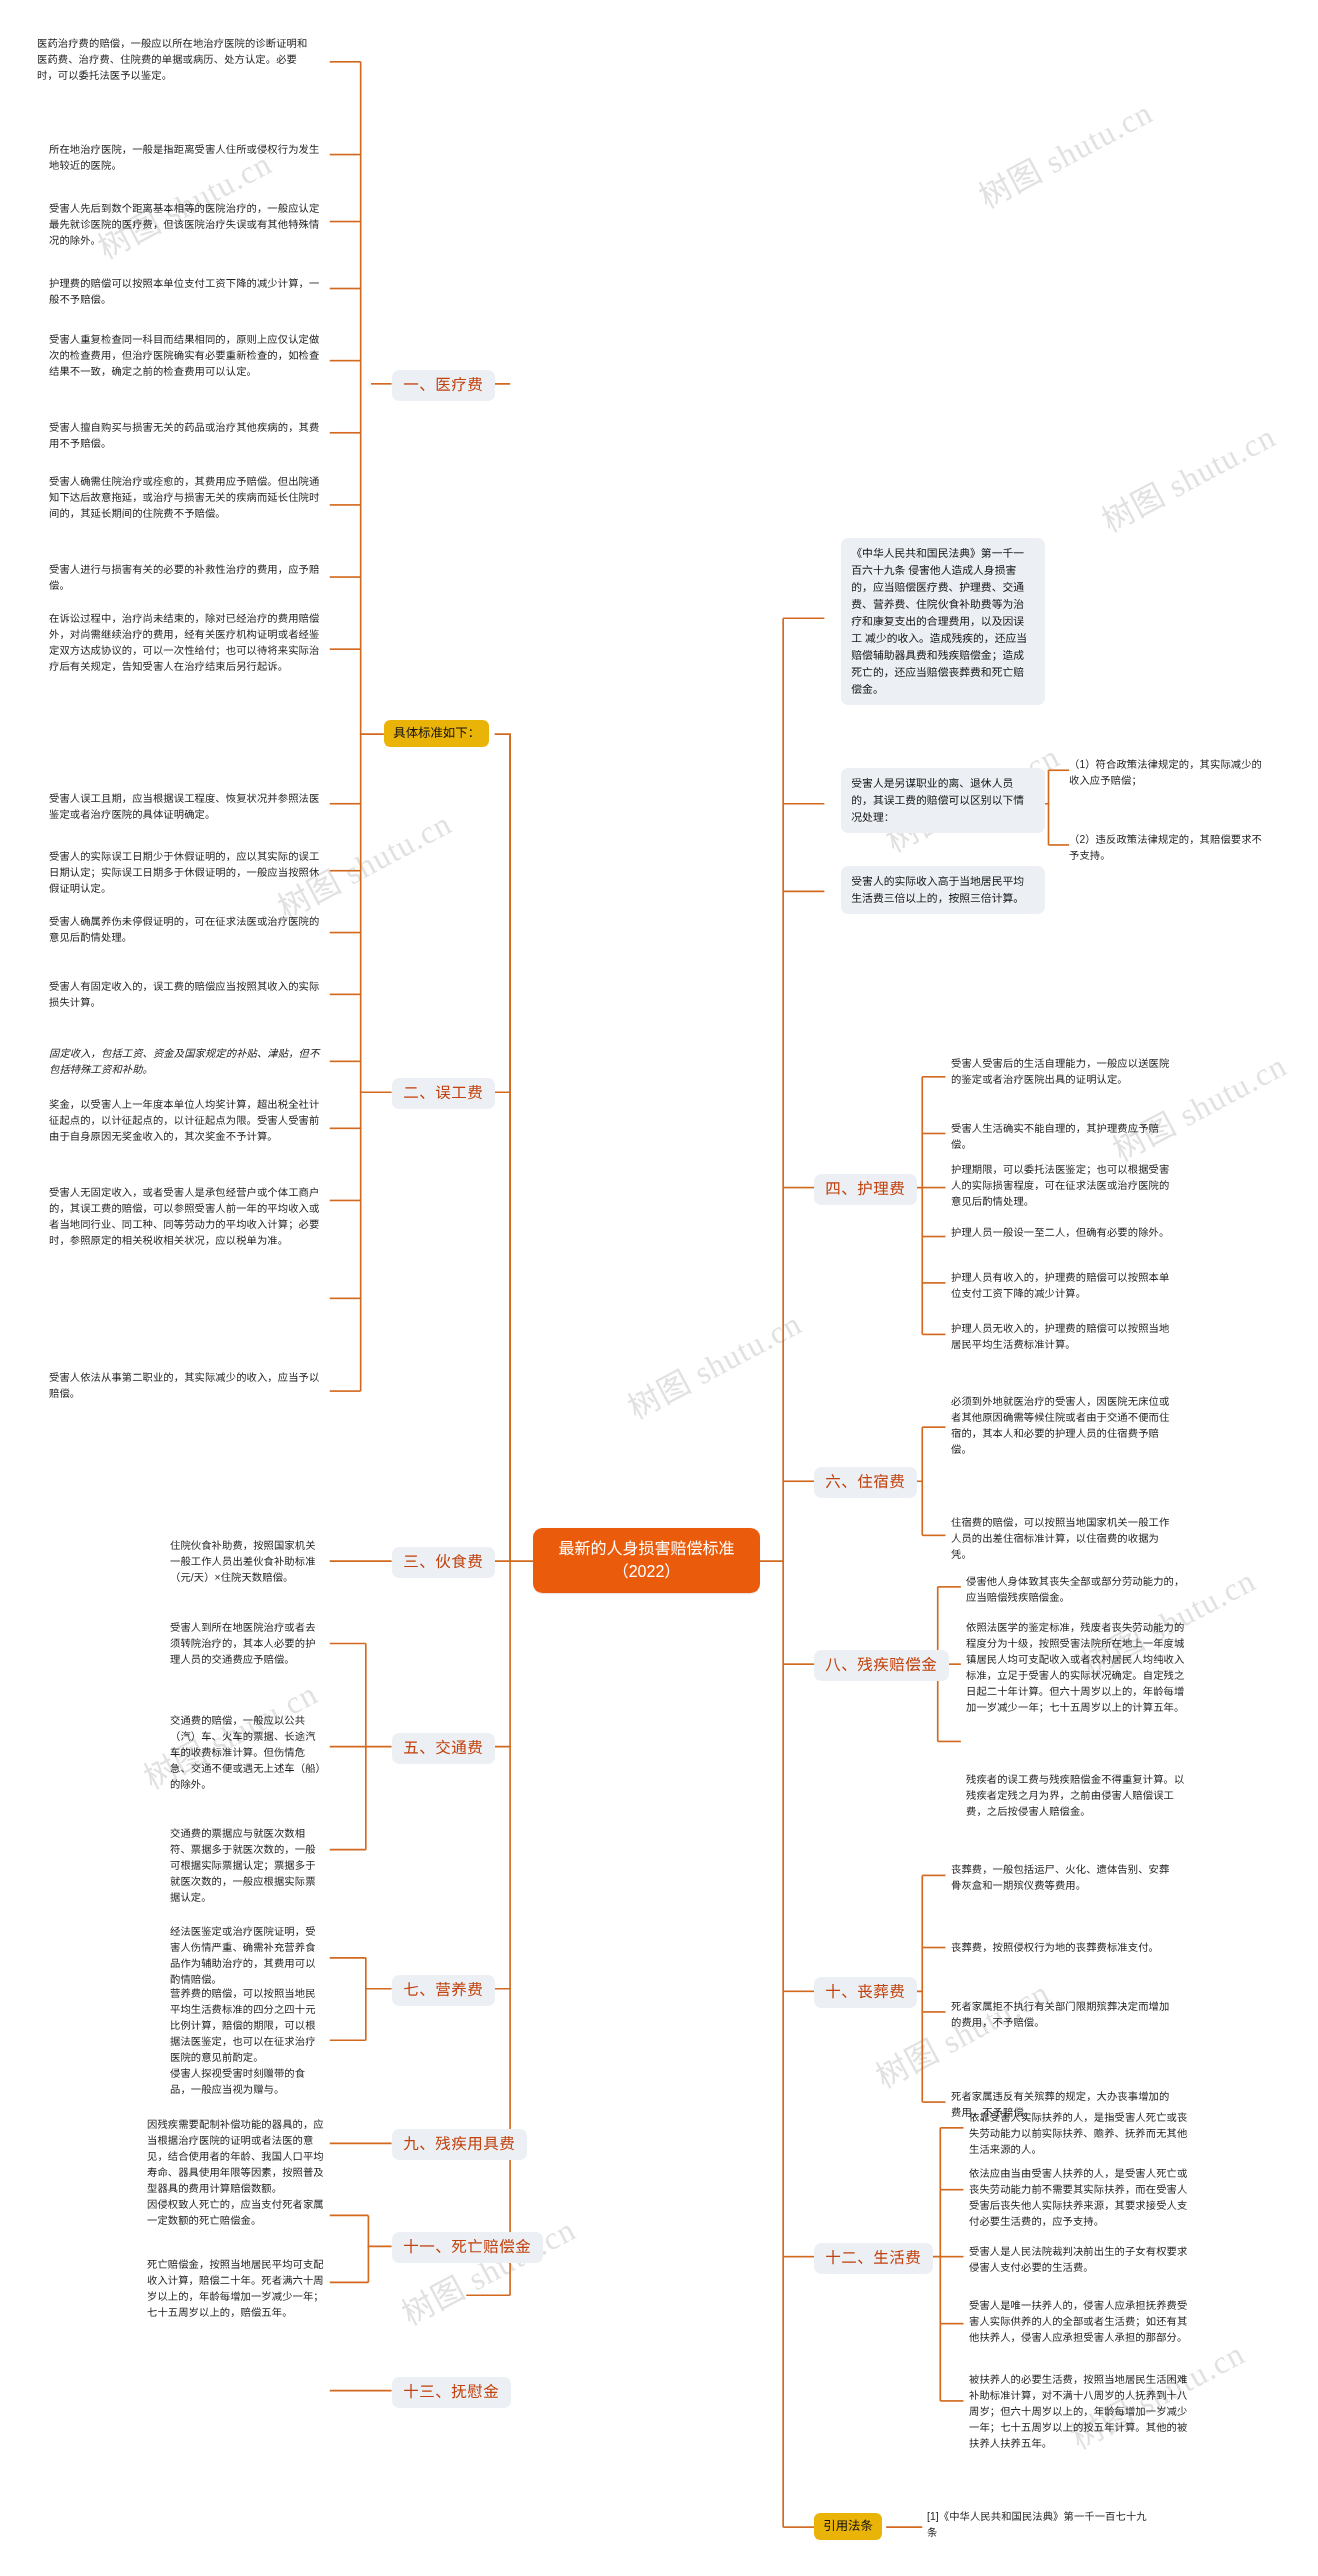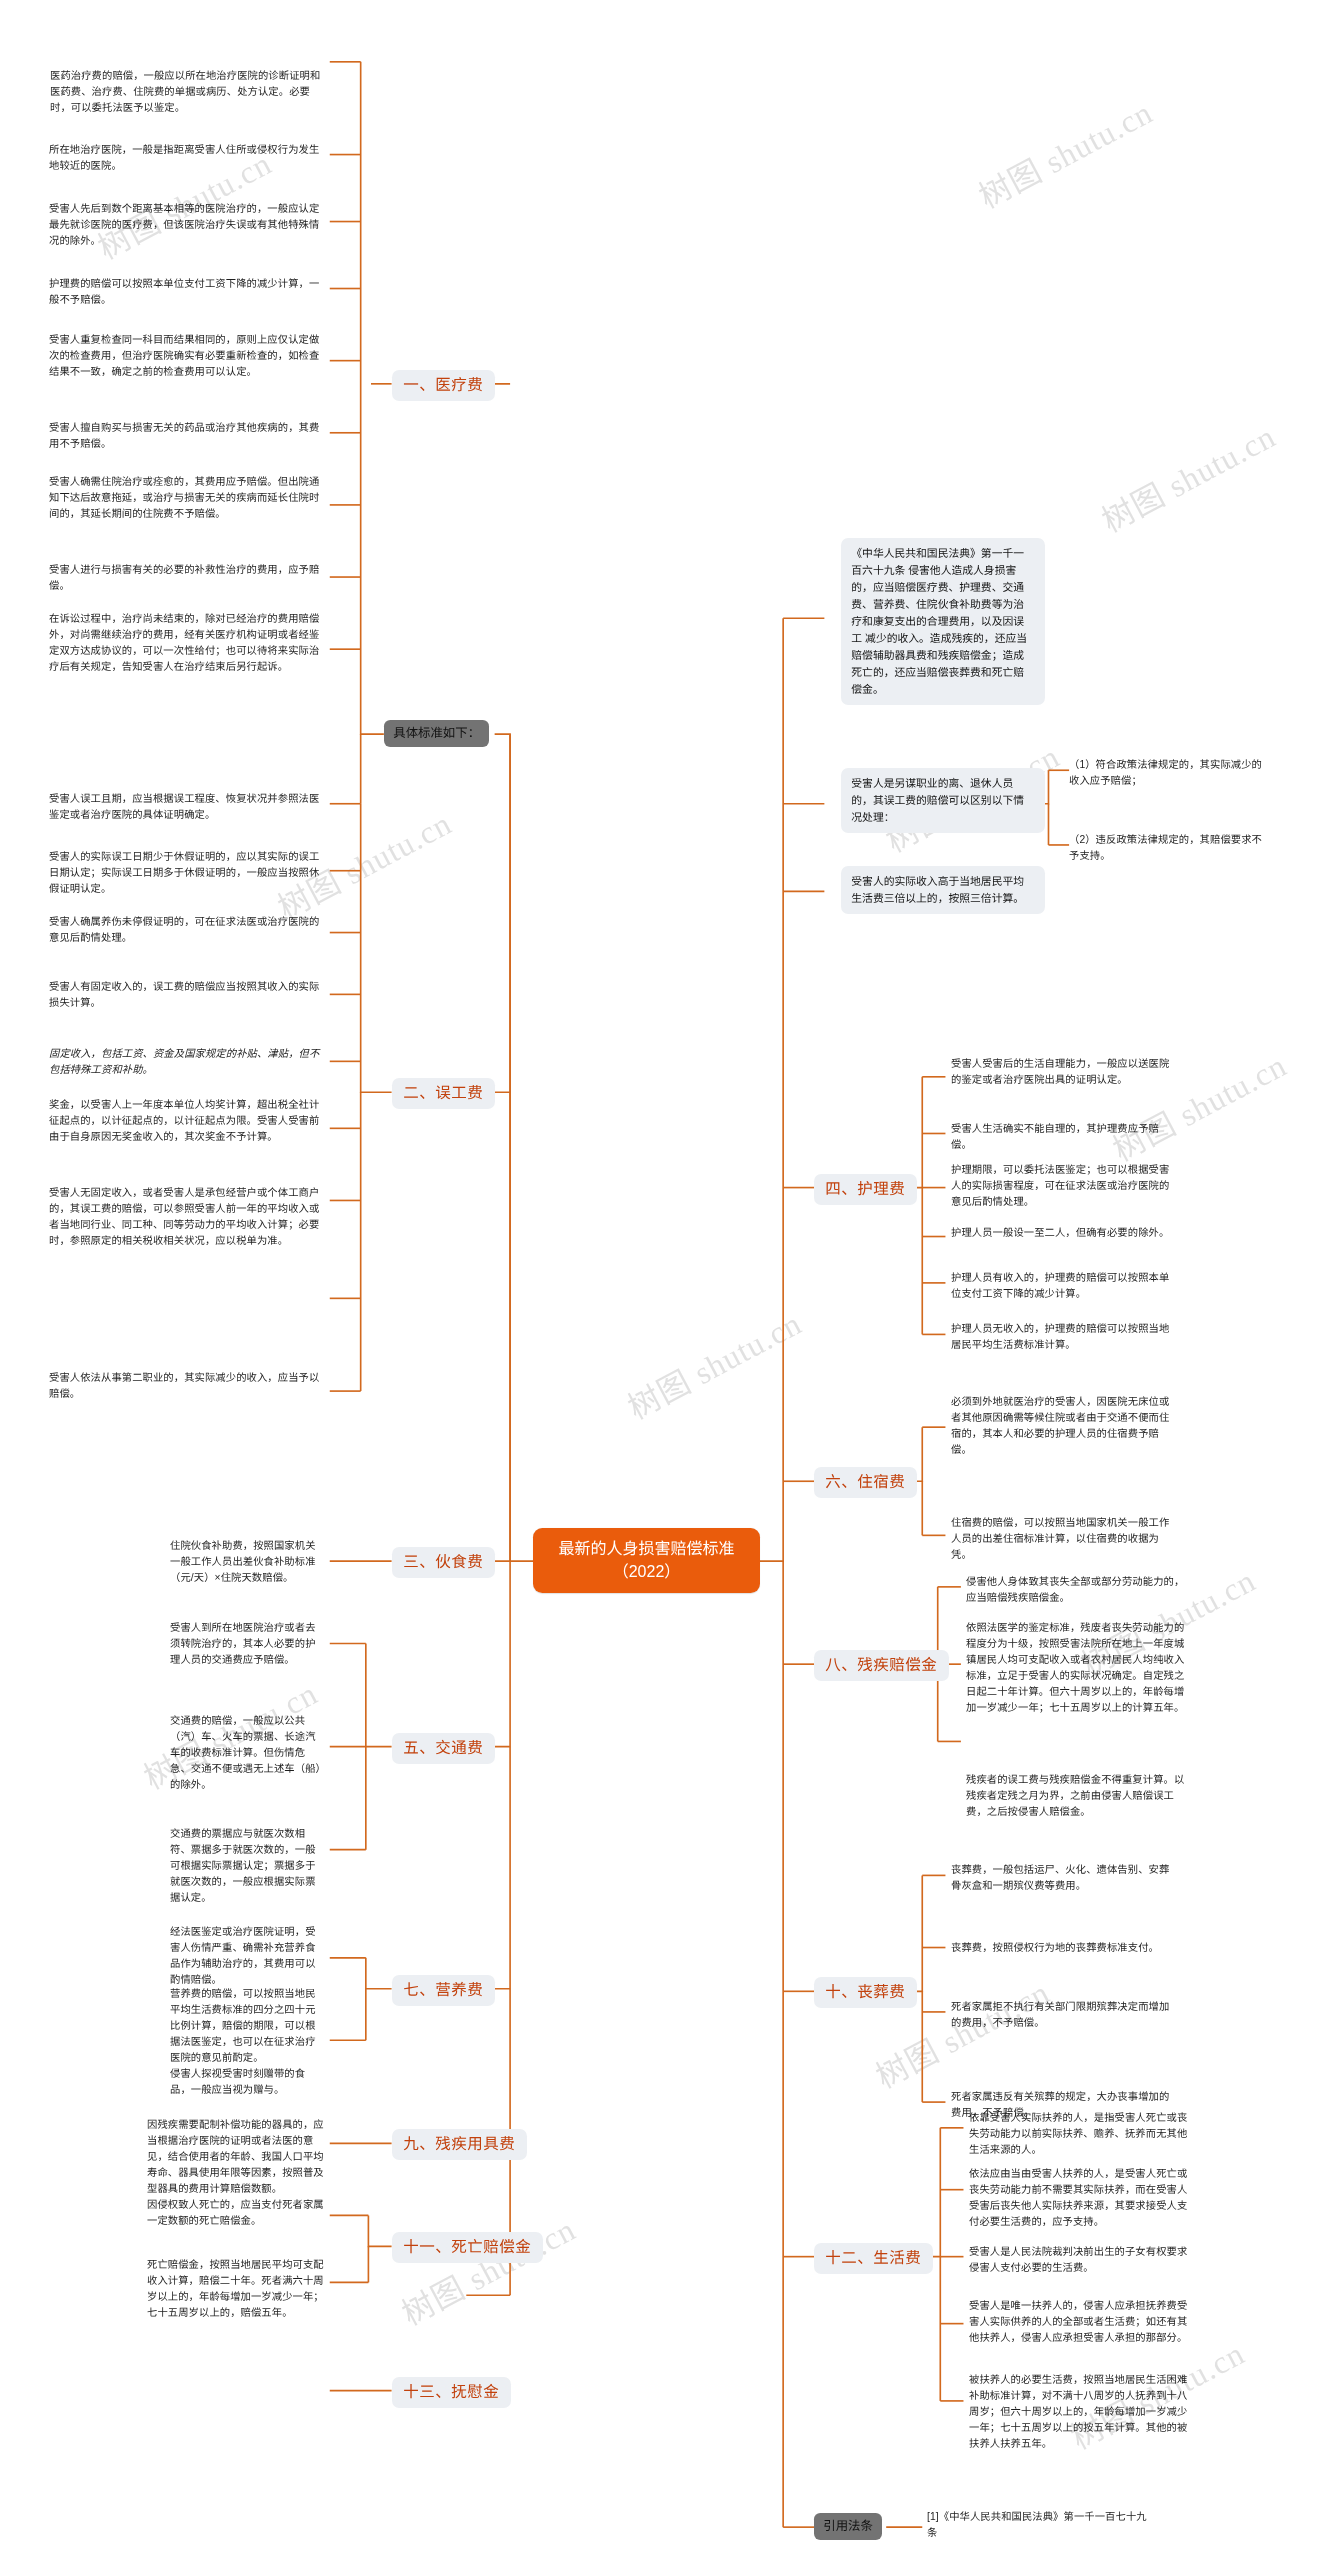--- a/index.html
+++ b/index.html
@@ -43,21 +43,21 @@
     border-radius:7.2px;
     padding:5.2px 11.3px;
     font-size:15.5px;
     line-height:20.6px;
     color:#c2410c;
     white-space:nowrap;
     letter-spacing:0.5px;
   }
 
   .subhead{
-    background:#737373;
+    background:#eab308;
     border-radius:6.2px;
     padding:4.6px 9.3px;
     font-size:12.4px;
     line-height:17.5px;
     color:#121212;
     white-space:nowrap;
   }
 
   .panel{
     background:#eceff3;
@@ -220,21 +220,21 @@
 
       <path d="M1720 4905 H 1790"></path>
     </g>
   </svg>
 
   <div class="node root" style="left:533px;top:1528px;width:227px;">最新的人身损害赔偿标准
 （2022）</div>
 
   <div class="node subhead" style="left:384px;top:720px;">具体标准如下：</div>
 
-  <div class="node leaf" style="left:50px;top:36px;width:278px;margin-top:32px;">医药治疗费的赔偿，一般应以所在地治疗医院的诊断证明和医药费、治疗费、住院费的单据或病历、处方认定。必要时，可以委托法医予以鉴定。</div>
+  <div class="node leaf" style="left:37px;top:36px;width:278px;">医药治疗费的赔偿，一般应以所在地治疗医院的诊断证明和医药费、治疗费、住院费的单据或病历、处方认定。必要时，可以委托法医予以鉴定。</div>
   <div class="node leaf" style="left:49px;top:142px;width:278px;">所在地治疗医院，一般是指距离受害人住所或侵权行为发生地较近的医院。</div>
   <div class="node leaf" style="left:49px;top:201px;width:278px;">受害人先后到数个距离基本相等的医院治疗的，一般应认定最先就诊医院的医疗费，但该医院治疗失误或有其他特殊情况的除外。</div>
   <div class="node leaf" style="left:49px;top:276px;width:278px;">护理费的赔偿可以按照本单位支付工资下降的减少计算，一般不予赔偿。</div>
   <div class="node leaf" style="left:49px;top:332px;width:278px;">受害人重复检查同一科目而结果相同的，原则上应仅认定做次的检查费用，但治疗医院确实有必要重新检查的，如检查结果不一致，确定之前的检查费用可以认定。</div>
   <div class="node leaf" style="left:49px;top:420px;width:278px;">受害人擅自购买与损害无关的药品或治疗其他疾病的，其费用不予赔偿。</div>
   <div class="node leaf" style="left:49px;top:474px;width:278px;">受害人确需住院治疗或痊愈的，其费用应予赔偿。但出院通知下达后故意拖延，或治疗与损害无关的疾病而延长住院时间的，其延长期间的住院费不予赔偿。</div>
   <div class="node leaf" style="left:49px;top:562px;width:278px;">受害人进行与损害有关的必要的补救性治疗的费用，应予赔偿。</div>
   <div class="node leaf" style="left:49px;top:611px;width:278px;">在诉讼过程中，治疗尚未结束的，除对已经治疗的费用赔偿外，对尚需继续治疗的费用，经有关医疗机构证明或者经鉴定双方达成协议的，可以一次性给付；也可以待将来实际治疗后有关规定，告知受害人在治疗结束后另行起诉。</div>
 
   <div class="node branch" style="left:392px;top:370px;">一、医疗费</div>

